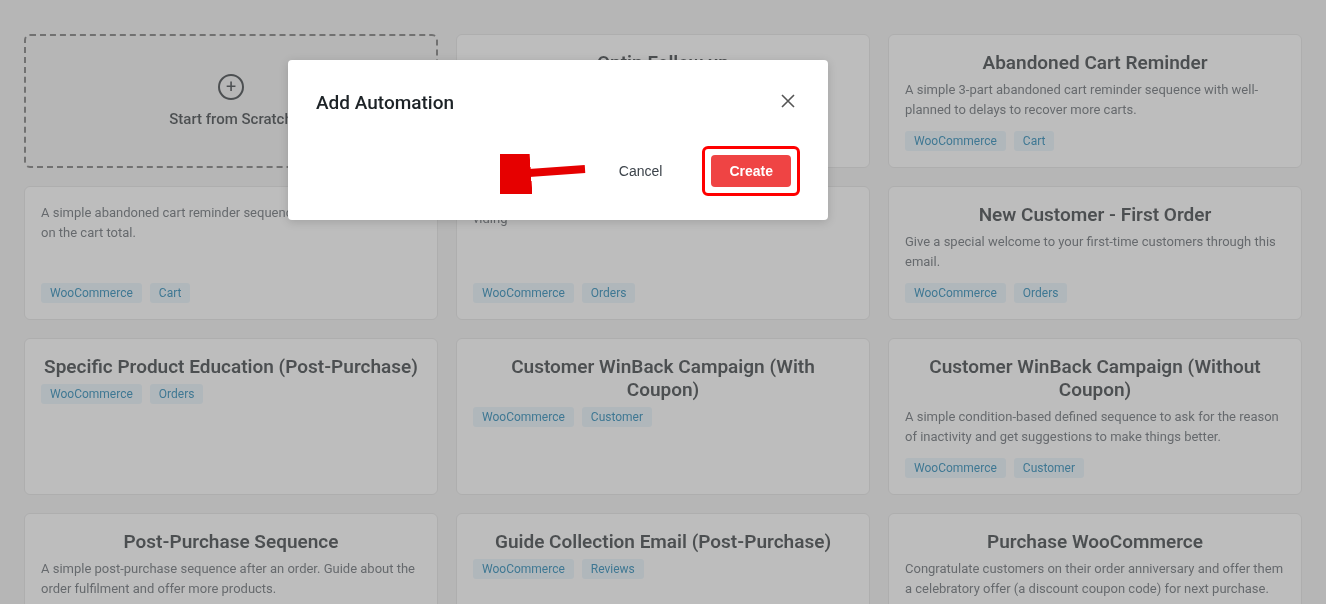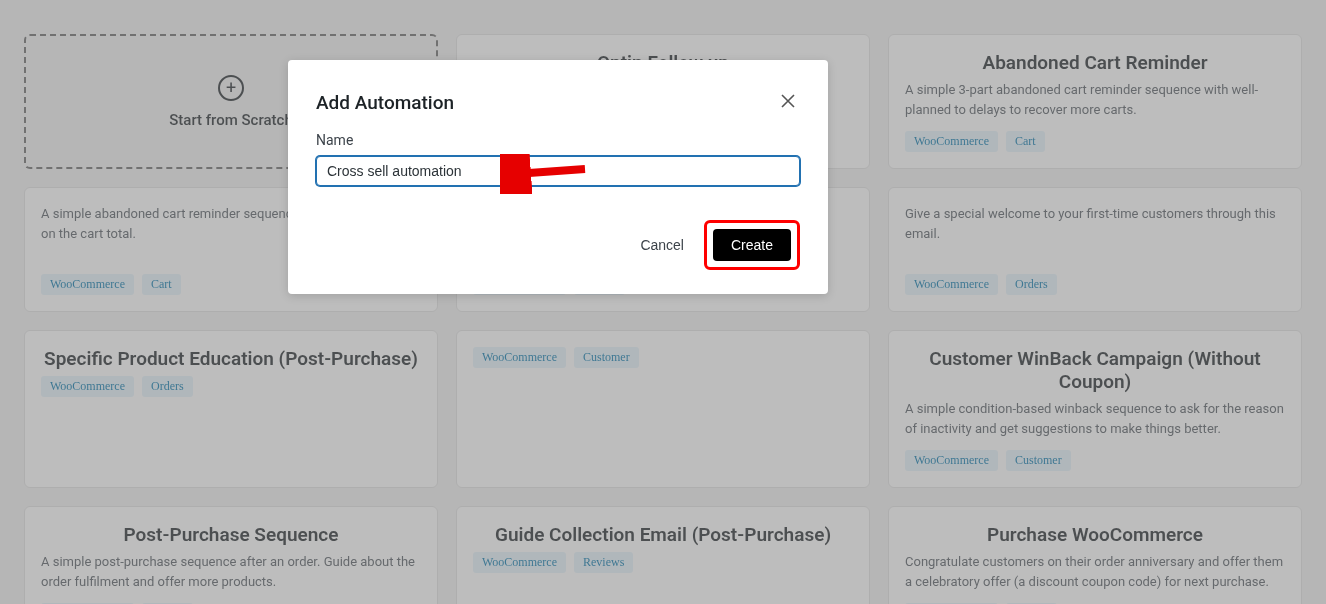--- a/index.html
+++ b/index.html
@@ -76,21 +76,20 @@
     .card-desc {
       font-size: 13px;
       color: #50575e;
       line-height: 1.5;
       flex-grow: 1;
       margin-bottom: 12px;
     }
     .tag-row {
       display: flex;
       gap: 8px;
-      font-family: Liberation Serif, serif;
     }
     .tag {
       background: #e5f3fa;
       color: #0073aa;
       font-size: 12px;
       padding: 3px 9px;
       border-radius: 3px;
       border: none;
     }
     
@@ -142,35 +141,35 @@
       border-radius: 4px;
       outline: none;
       color: #2c3338;
       box-shadow: 0 0 0 1px #2271b1;
     }
     .modal-footer {
       display: flex;
       justify-content: flex-end;
       align-items: center;
       padding: 14px 24px 20px 24px;
-      gap: 8px;
+      gap: 28px;
     }
     .btn-cancel {
       background: none;
       border: none;
       color: #3c434a;
       font-size: 14px;
       cursor: pointer;
       padding: 8px 12px;
     }
     .btn-create {
-      background: #000000;
+      background: #ef4444;
       color: #fff;
       font-size: 14px;
-      font-weight: 400;
+      font-weight: 700;
       padding: 8px 18px;
       border: none;
       border-radius: 4px;
       cursor: pointer;
     }
     .create-highlight {
       border: 3px solid #ff0000;
       border-radius: 6px;
       padding: 6px;
       display: inline-flex;
@@ -220,45 +219,47 @@
   <div class="card">
     <div class="card-title"></div>
     <div class="card-desc">viding</div>
     <div class="tag-row">
       <span class="tag">WooCommerce</span>
       <span class="tag">Orders</span>
     </div>
   </div>
 
   <div class="card">
+    <div class="card-title">New Customer - First Order</div>
     <div class="card-desc">Give a special welcome to your first-time customers through this email.</div>
     <div class="tag-row">
       <span class="tag">WooCommerce</span>
       <span class="tag">Orders</span>
     </div>
   </div>
 
   <div class="card">
     <div class="card-title">Specific Product Education (Post-Purchase)</div>
     <div class="tag-row">
       <span class="tag">WooCommerce</span>
       <span class="tag">Orders</span>
     </div>
   </div>
 
   <div class="card">
+    <div class="card-title">Customer WinBack Campaign (With Coupon)</div>
     <div class="tag-row">
       <span class="tag">WooCommerce</span>
       <span class="tag">Customer</span>
     </div>
   </div>
 
   <div class="card">
     <div class="card-title">Customer WinBack Campaign (Without Coupon)</div>
-    <div class="card-desc">A simple condition-based winback sequence to ask for the reason of inactivity and get suggestions to make things better.</div>
+    <div class="card-desc">A simple condition-based defined sequence to ask for the reason of inactivity and get suggestions to make things better.</div>
     <div class="tag-row">
       <span class="tag">WooCommerce</span>
       <span class="tag">Customer</span>
     </div>
   </div>
 
   <div class="card">
     <div class="card-title">Post-Purchase Sequence</div>
     <div class="card-desc">A simple post-purchase sequence after an order. Guide about the order fulfilment and offer more products.</div>
     <div class="tag-row">
@@ -290,24 +291,20 @@
 
 <div class="modal">
   <div class="modal-header">
     <div class="modal-title">Add Automation</div>
     <button class="modal-close">
       <svg width="16" height="16" viewBox="0 0 16 16">
           <path d="M2 2 L14 14 M14 2 L2 14" stroke="#555" stroke-width="1.6" fill="none"></path>
         </svg>
     </button>
   </div>
-  <div class="modal-body">
-    <label class="field-label">Name</label>
-    <input class="field-input" type="text" value="Cross sell automation" style="">
-  </div>
   <div class="modal-footer">
     <button class="btn-cancel">Cancel</button>
     <span class="create-highlight">
       <button class="btn-create">Create</button>
     </span>
   </div>
 </div>
 
 <svg class="red-arrow" width="90" height="40">
   <defs>

